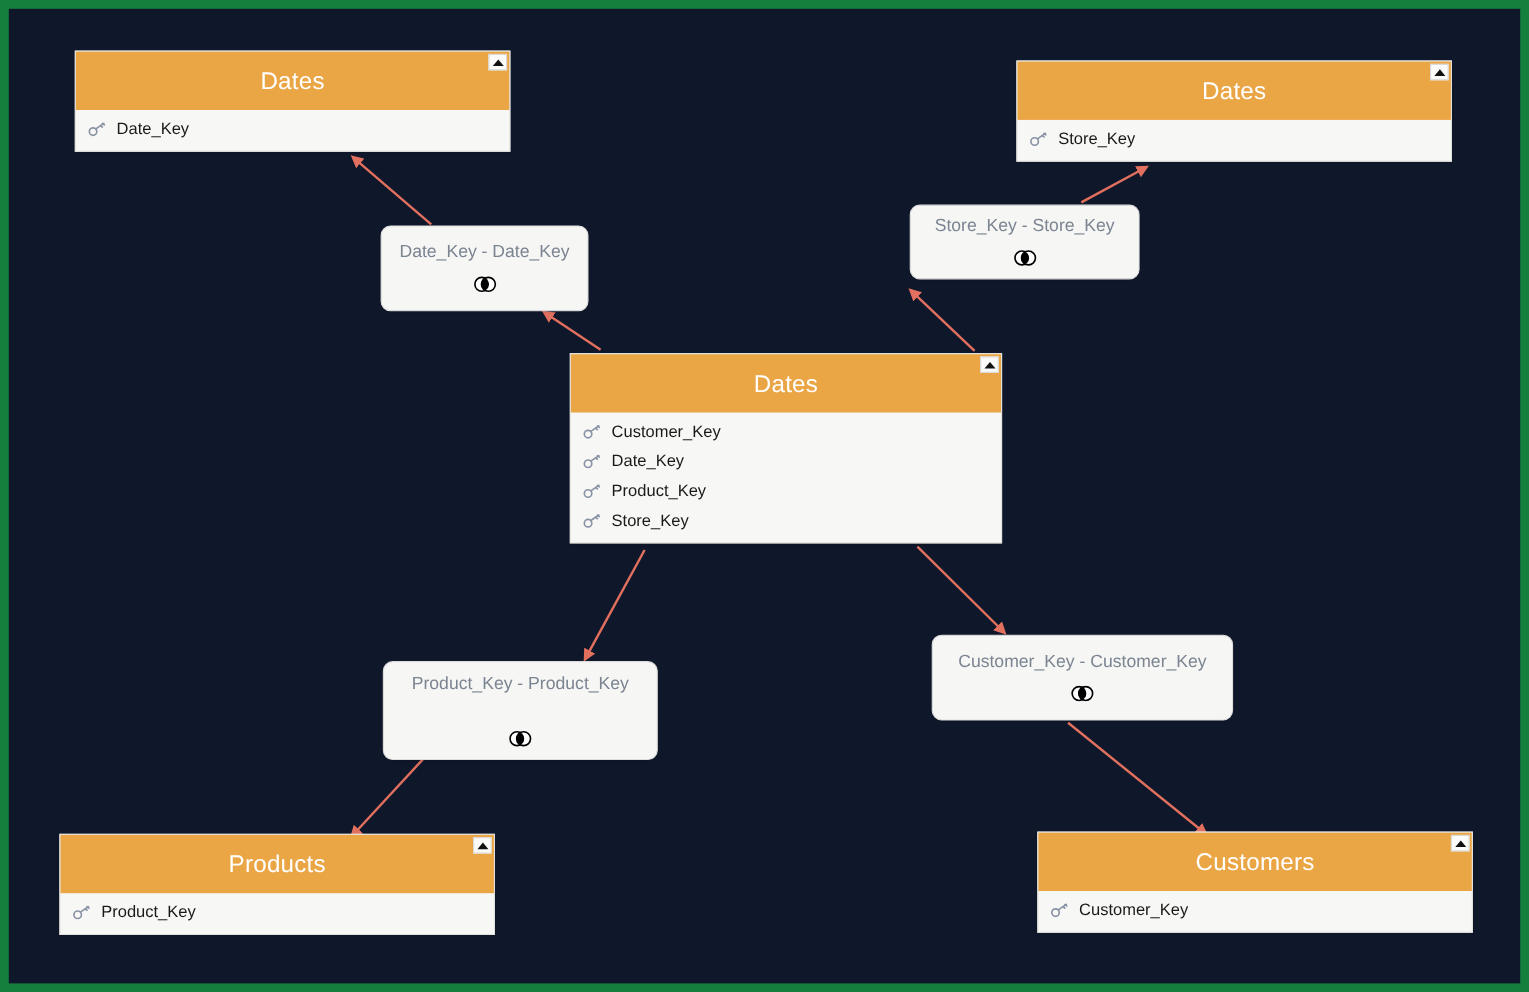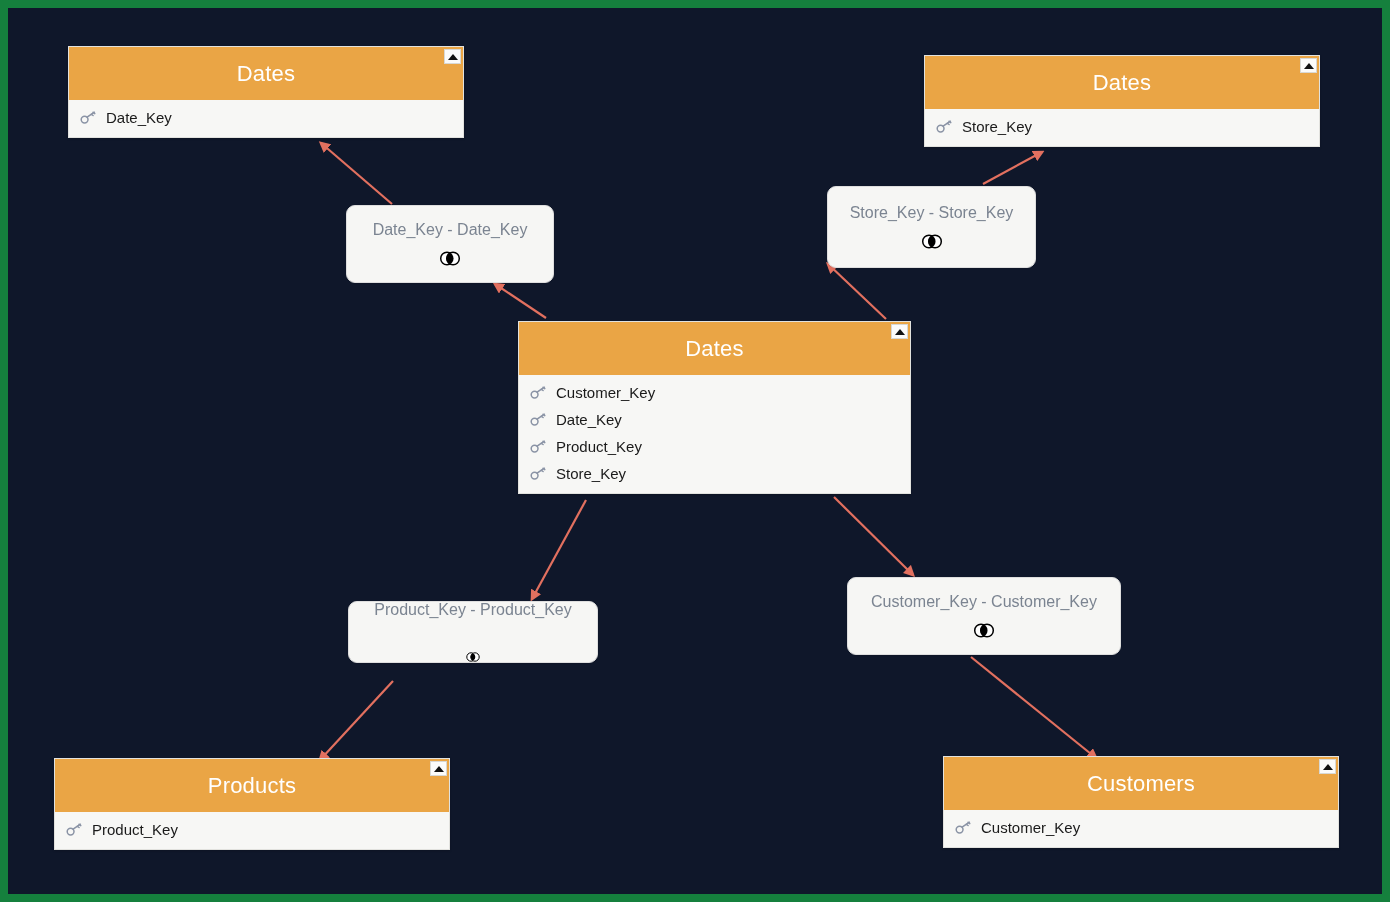--- a/index.html
+++ b/index.html
@@ -274,39 +274,39 @@
           <circle cx="4.6" cy="8.6" r="3.4" fill="none" stroke="#8a93a5" stroke-width="1.5"></circle>
           <path d="M7.1 6.2 L14.4 1.2" stroke="#8a93a5" stroke-width="1.5" fill="none" stroke-linecap="round"></path>
           <path d="M11.4 3.3 L13.1 4.5" stroke="#8a93a5" stroke-width="1.5" fill="none" stroke-linecap="round"></path>
           <path d="M13.1 1.3 L14.8 2.6" stroke="#8a93a5" stroke-width="1.5" fill="none" stroke-linecap="round"></path>
         </svg>
         <span class="field-name">Customer_Key</span>
       </div>
     </div>
   </div>
 
-  <div class="rel" style="left:338px; top:197px; width:208px; height:78px;">
+  <div class="rel" style="left:338px; top:197px; width:189px; height:78px;">
     <span class="rel-label">Date_Key - Date_Key</span>
     <svg class="join-icon" viewBox="0 0 22 15">
       <circle cx="8" cy="7.5" r="6.3" fill="#ffffff" stroke="#000000" stroke-width="1.5"></circle>
       <circle cx="14" cy="7.5" r="6.3" fill="#ffffff" stroke="#000000" stroke-width="1.5"></circle>
       <path d="M11 1.85 A6.3 6.3 0 0 1 11 13.15 A6.3 6.3 0 0 1 11 1.85 Z" fill="#000000"></path>
     </svg>
   </div>
 
-  <div class="rel" style="left:819px; top:178px; width:209px; height:82px;">
+  <div class="rel" style="left:819px; top:178px; width:209px; height:68px;">
     <span class="rel-label">Store_Key - Store_Key</span>
     <svg class="join-icon" viewBox="0 0 22 15">
       <circle cx="8" cy="7.5" r="6.3" fill="#ffffff" stroke="#000000" stroke-width="1.5"></circle>
       <circle cx="14" cy="7.5" r="6.3" fill="#ffffff" stroke="#000000" stroke-width="1.5"></circle>
       <path d="M11 1.85 A6.3 6.3 0 0 1 11 13.15 A6.3 6.3 0 0 1 11 1.85 Z" fill="#000000"></path>
     </svg>
   </div>
 
-  <div class="rel" style="left:340px; top:593px; width:250px; height:62px;gap:21px;">
+  <div class="rel" style="left:340px; top:593px; width:250px; height:90px;gap:21px;">
     <span class="rel-label">Product_Key - Product_Key</span>
     <svg class="join-icon" viewBox="0 0 22 15">
       <circle cx="8" cy="7.5" r="6.3" fill="#ffffff" stroke="#000000" stroke-width="1.5"></circle>
       <circle cx="14" cy="7.5" r="6.3" fill="#ffffff" stroke="#000000" stroke-width="1.5"></circle>
       <path d="M11 1.85 A6.3 6.3 0 0 1 11 13.15 A6.3 6.3 0 0 1 11 1.85 Z" fill="#000000"></path>
     </svg>
   </div>
 
   <div class="rel" style="left:819px; top:569px; width:274px; height:78px;margin-left:20px;">
     <span class="rel-label">Customer_Key - Customer_Key</span>

